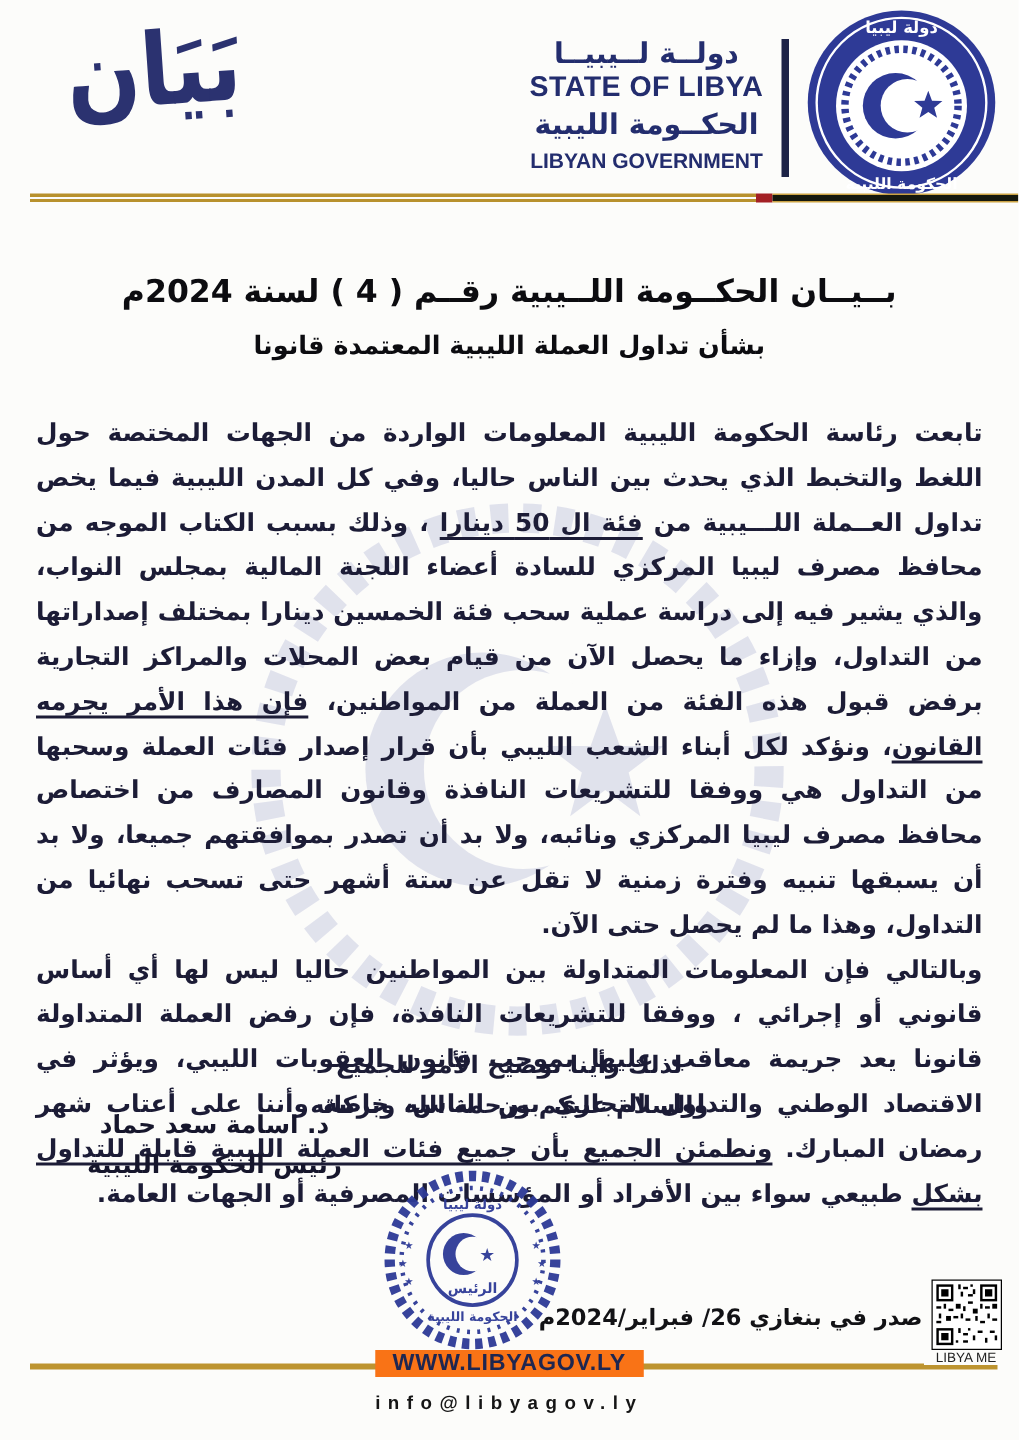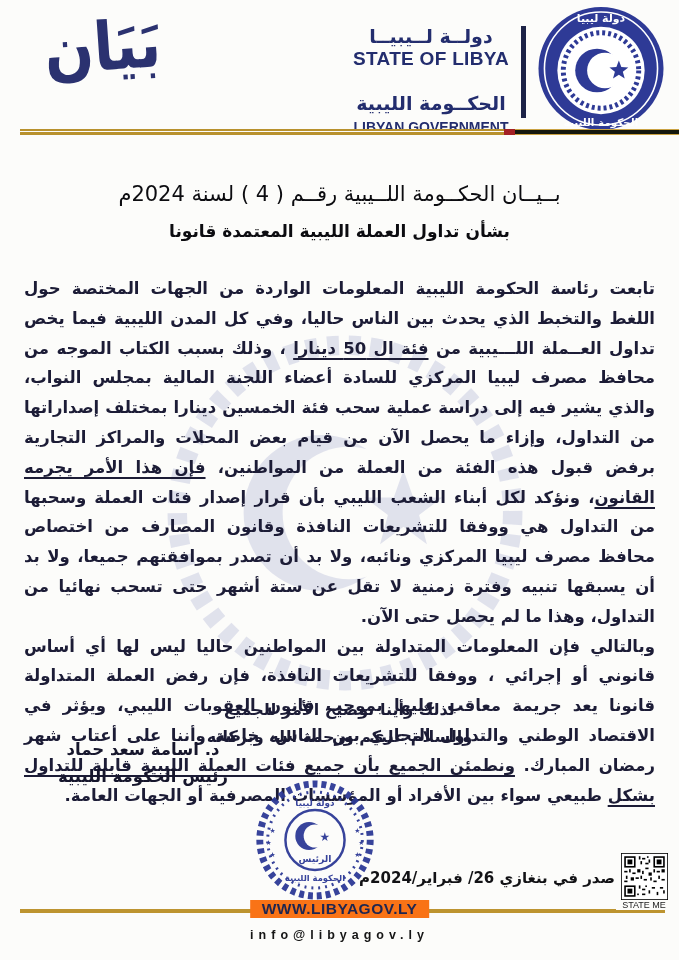--- a/index.html
+++ b/index.html
@@ -16,34 +16,34 @@
     font-size:58px;font-weight:bold;color:#2b3270;
     transform:rotate(-4deg) scaleY(1.15);
     direction:rtl;line-height:1;
   }
   .hdr-center{
     position:absolute;left:346px;top:24px;width:170px;
     text-align:center;color:#232d6e;direction:rtl;
   }
   .h-ar1{font-size:19px;font-weight:bold;line-height:24px;}
   .h-en1{font-size:19px;font-weight:bold;letter-spacing:.3px;line-height:22px;font-family:"Liberation Sans",sans-serif;}
-  .h-ar2{font-size:19px;font-weight:bold;line-height:27px;margin-top:20px;}
+  .h-ar2{font-size:19px;font-weight:bold;line-height:27px;}
   .h-en2{font-size:14px;font-weight:bold;line-height:20px;font-family:"Liberation Sans",sans-serif;}
   .hdr-bar{position:absolute;left:521px;top:26px;width:5px;height:92px;background:#1d2347;}
   .emblem{position:absolute;left:536px;top:5px;width:130px;height:127px;}
   
   .sep{position:absolute;top:129px;left:20px;width:659px;height:7px;display:flex;}
   .sep-left{width:484px;height:7px;
     background:linear-gradient(to bottom,#b8912d 0 2.5px,#fcfcfa 2.5px 3.5px,#b8912d 3.5px 6px,transparent 6px);}
   .sep-red{width:11px;height:6px;background:#a32024;}
   .sep-right{flex:1;height:6px;
     background:linear-gradient(to bottom,#caa243 0 1px,#15180d 1px 5px,#caa243 5px 6px);}
   
   .title-block{position:absolute;top:182px;left:0;width:100%;text-align:center;direction:rtl;color:#0c0c10;}
-  .title-1{font-size:21px;font-weight:normal;}
+  .title-1{font-size:21px;font-weight:bold;}
   .title-2{font-size:17px;font-weight:bold;margin-top:15px;}
   
   .watermark{position:absolute;left:150px;top:318px;width:390px;height:390px;opacity:.13;}
   
   .bodytext{
     position:absolute;top:274px;left:24px;width:631px;
     direction:rtl;text-align:justify;
     font-size:16.5px;line-height:29.8px;font-weight:bold;color:#1c1c36;
     z-index:1;
   }
@@ -201,19 +201,19 @@
         <rect x="15" y="20" width="1" height="1"></rect>
         <rect x="17" y="23" width="1" height="2"></rect>
         <rect x="19" y="21" width="2" height="1"></rect>
         <rect x="22" y="24" width="1" height="2"></rect>
         <rect x="24" y="21" width="2" height="1"></rect>
         <rect x="26" y="23" width="1" height="2"></rect>
         <rect x="13" y="25" width="2" height="1"></rect>
         <rect x="10" y="25" width="1" height="1"></rect>
     </g>
   </svg>
-  <div class="scanme">STATE ME</div>
+  <div class="scanme">LIBYA ME</div>
 
   <div class="footline"></div>
   <div class="website">WWW.LIBYAGOV.LY</div>
   <div class="email">info@libyagov.ly</div>
 
 </div>
 
 </body></html>

